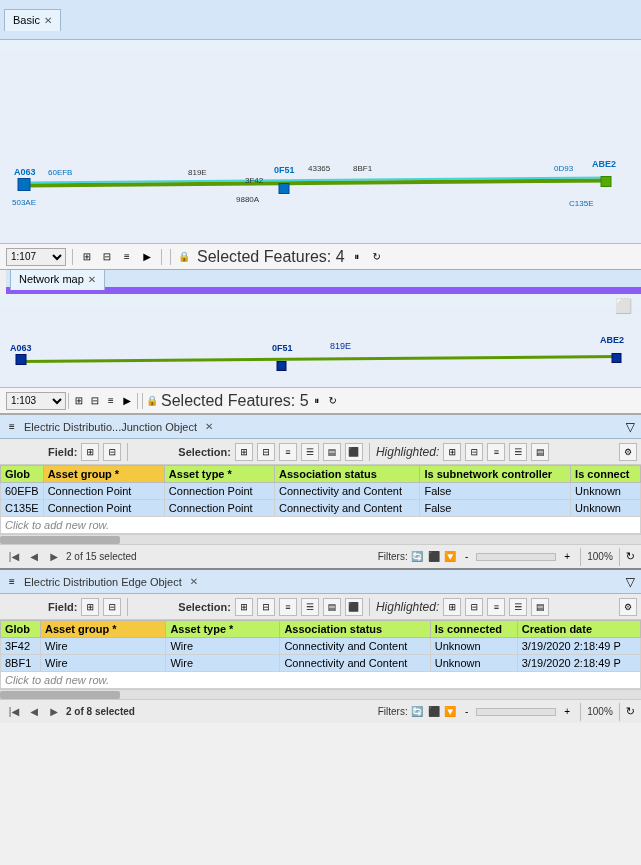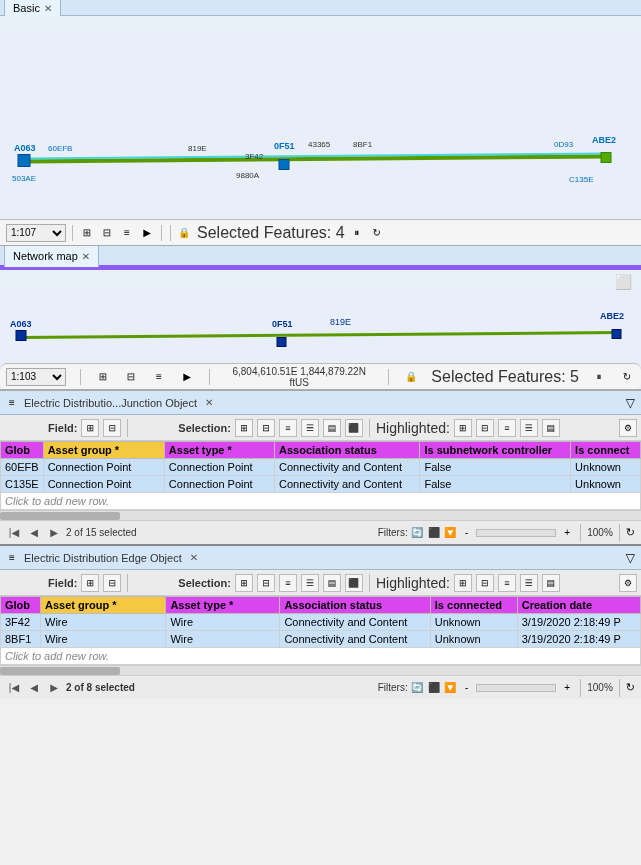--- a/index.html
+++ b/index.html
@@ -4,21 +4,21 @@
   <style>
     * { box-sizing: border-box; margin: 0; padding: 0; }
     body { font-family: 'Segoe UI', Arial, sans-serif; font-size: 11px; background: #f0f0f0; width: 641px; height: 865px; overflow: hidden; }
 
     
     .tab-bar {
       display: flex;
       align-items: center;
       background: #d4e6f7;
       border-bottom: 1px solid #a0b8cc;
-      height: 16px;
+      height: 40px;
       padding-left: 4px;
     }
     .tab {
       display: flex;
       align-items: center;
       background: #e8f4fd;
       border: 1px solid #a0b8cc;
       border-bottom: none;
       padding: 2px 8px;
       height: 22px;
@@ -95,46 +95,46 @@
       align-items: center;
       justify-content: center;
       font-size: 10px;
     }
 
     
     .panel-header {
       display: flex;
       align-items: center;
       background: #d4e6f7;
-      border-bottom: 5px solid #8b5cf6;
+      border-bottom: 7px solid #8b5cf6;
       height: 24px;
       padding-left: 4px;
+      margin-left: 6px;
     }
     .map-view-bottom {
       background: #e8f0f8;
       width: 641px;
       height: 120px;
       position: relative;
       overflow: hidden;
       border-bottom: 1px solid #aaa;
     }
     .map-toolbar2 {
       position: absolute;
       bottom: 0;
       left: 0;
       right: 0;
       height: 26px;
       background: #f5f5f5;
       border-top: 1px solid #bbb;
       display: flex;
       align-items: center;
       padding: 8px 6px;
-      gap: 12px;
-      font-size: 10px;
-      border-radius: 7px;
+      gap: 0;
+      font-size: 10px;
     }
 
     
     .attr-panel {
       width: 641px;
       background: #f5f5f5;
       border-top: 1px solid #aaa;
     }
     .attr-panel-header {
       display: flex;
@@ -196,21 +196,21 @@
       font-size: 9px;
     }
 
     
     .data-table {
       width: 100%;
       border-collapse: collapse;
       font-size: 11px;
     }
     .data-table th {
-      background: #d946ef;
+      background: #bef264;
       border: 1px solid #bbb;
       padding: 2px 4px;
       text-align: left;
       font-weight: bold;
       font-size: 11px;
       white-space: nowrap;
       overflow: hidden;
     }
     .data-table th.asset-group {
       background: #f5c842;
@@ -281,22 +281,23 @@
     }
     .col-glob { width: 40px; }
     .col-assetgroup { min-width: 110px; margin-top: 28px; }
     .col-assettype { min-width: 100px; }
     .col-assocstatus { min-width: 130px; }
     .col-issubnet { min-width: 110px; }
     .col-isconn { min-width: 60px; }
     .col-iscreation { min-width: 90px; }
     
     .highlight-label {
-      font-size: 14px;
-      color: #333;
+      font-size: 12px;
+      color: #333;
+      font-style: italic;
     }
   </style>
 </head>
 <body>
 
 <div class="tab-bar">
   <div class="tab">
     <span>Basic</span>
     <span class="close-x">✕</span>
   </div>
@@ -382,21 +383,20 @@
   <div class="map-toolbar2">
     <select class="zoom-select">
       <option>1:103</option>
     </select>
     <div class="toolbar-sep"></div>
     <div class="toolbar-icon">⊞</div>
     <div class="toolbar-icon">⊟</div>
     <div class="toolbar-icon">≡</div>
     <div class="toolbar-icon">▶</div>
     <div class="toolbar-sep"></div>
-    <span class="coords-text">6,804,610.51E 1,844,879.22N ftUS</span>
     <div class="toolbar-sep"></div>
     <div class="toolbar-icon">🔒</div>
     <span class="selected-features">Selected Features: 5</span>
     <div class="toolbar-icon">⏸</div>
     <div class="toolbar-icon">↻</div>
   </div>
 </div>
 
 <div class="attr-panel">
   <div class="attr-panel-header">

